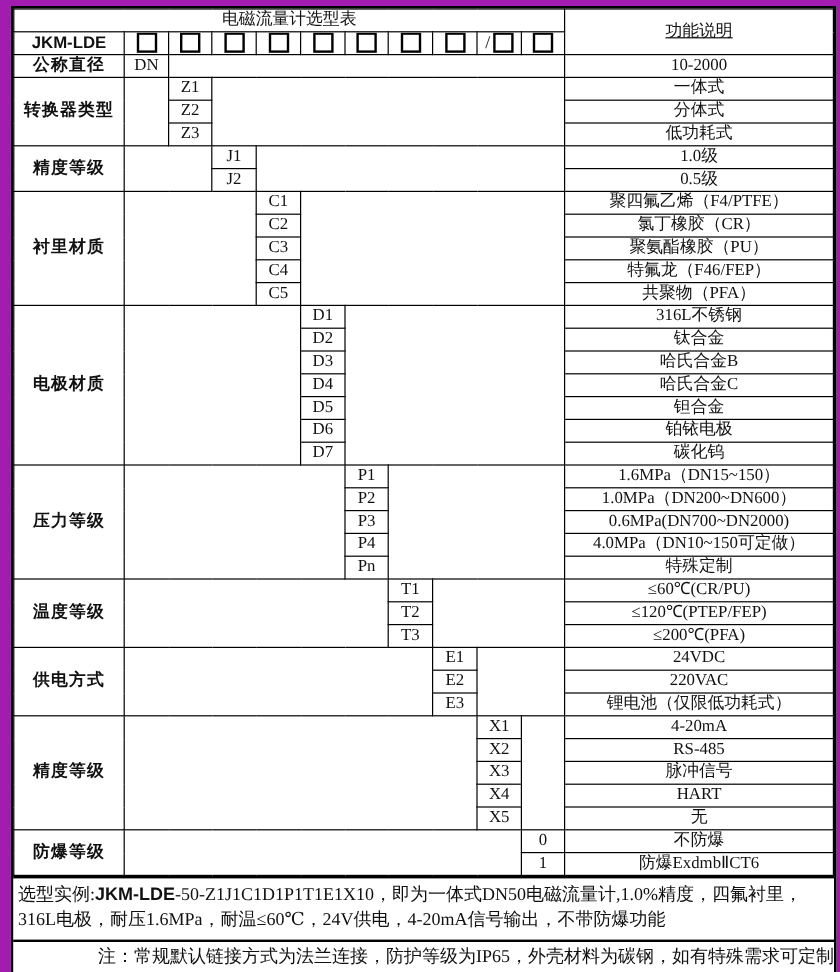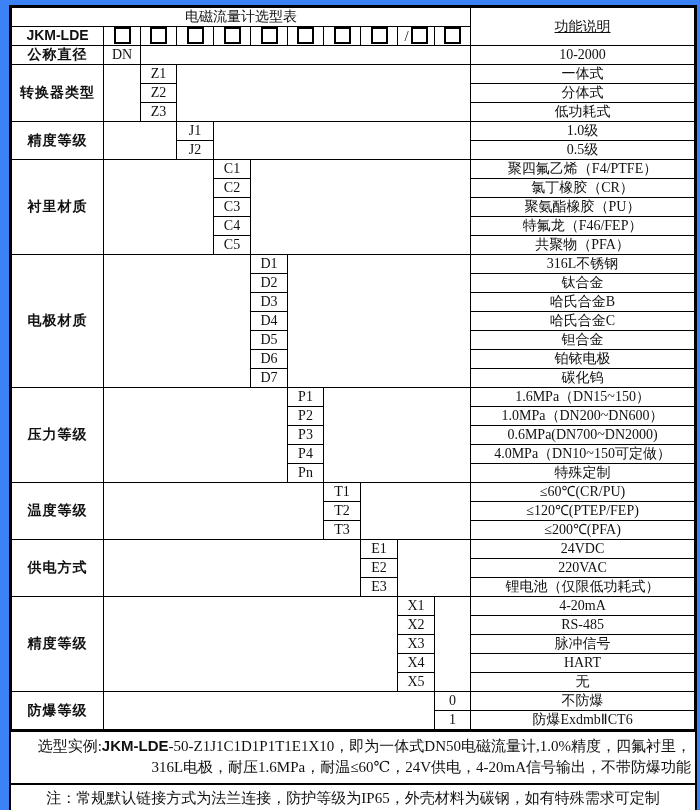--- a/index.html
+++ b/index.html
@@ -1,19 +1,19 @@
 <!DOCTYPE html>
 <html><head>
 <meta charset="utf-8">
 <style>
   html,body{margin:0;padding:0;background:#fff;}
   .page{
     position:relative;
     width:700px;height:810px;
-    background:#3b82f6;
+    background:#a21caf;
     font-family:"Liberation Serif","DejaVu Serif",serif;
     color:#111;
     overflow:hidden;
   }
   .sheet{
     position:absolute;left:9px;top:5px;
     width:684px;
     border:2px solid #000;
     background:#fff;
   }
@@ -56,32 +56,32 @@
   .slash{
     display:inline-block;
     font-size:15px;
     margin-right:2px;
     vertical-align:middle;
   }
   .notes{border-top:2px solid #000;}
   .note-example{
     min-height:44px;
     padding:3px 4px 4px 4px;
-    text-align:right;
+    text-align:left;
     font-size:15px;
     line-height:21px;
     border-bottom:2px solid #000;
   }
   .note-example .model-inline{
     font-family:"Liberation Sans","DejaVu Sans",sans-serif;
     font-weight:bold;
   }
   .note-bottom{
-    padding:3px 19px;
-    text-align:center;
+    padding:3px 0;
+    text-align:right;
     font-size:15px;
     line-height:20px;
     white-space:nowrap;
     overflow:hidden;
   }
 </style>
 </head>
 <body>
 
 <div class="page">

